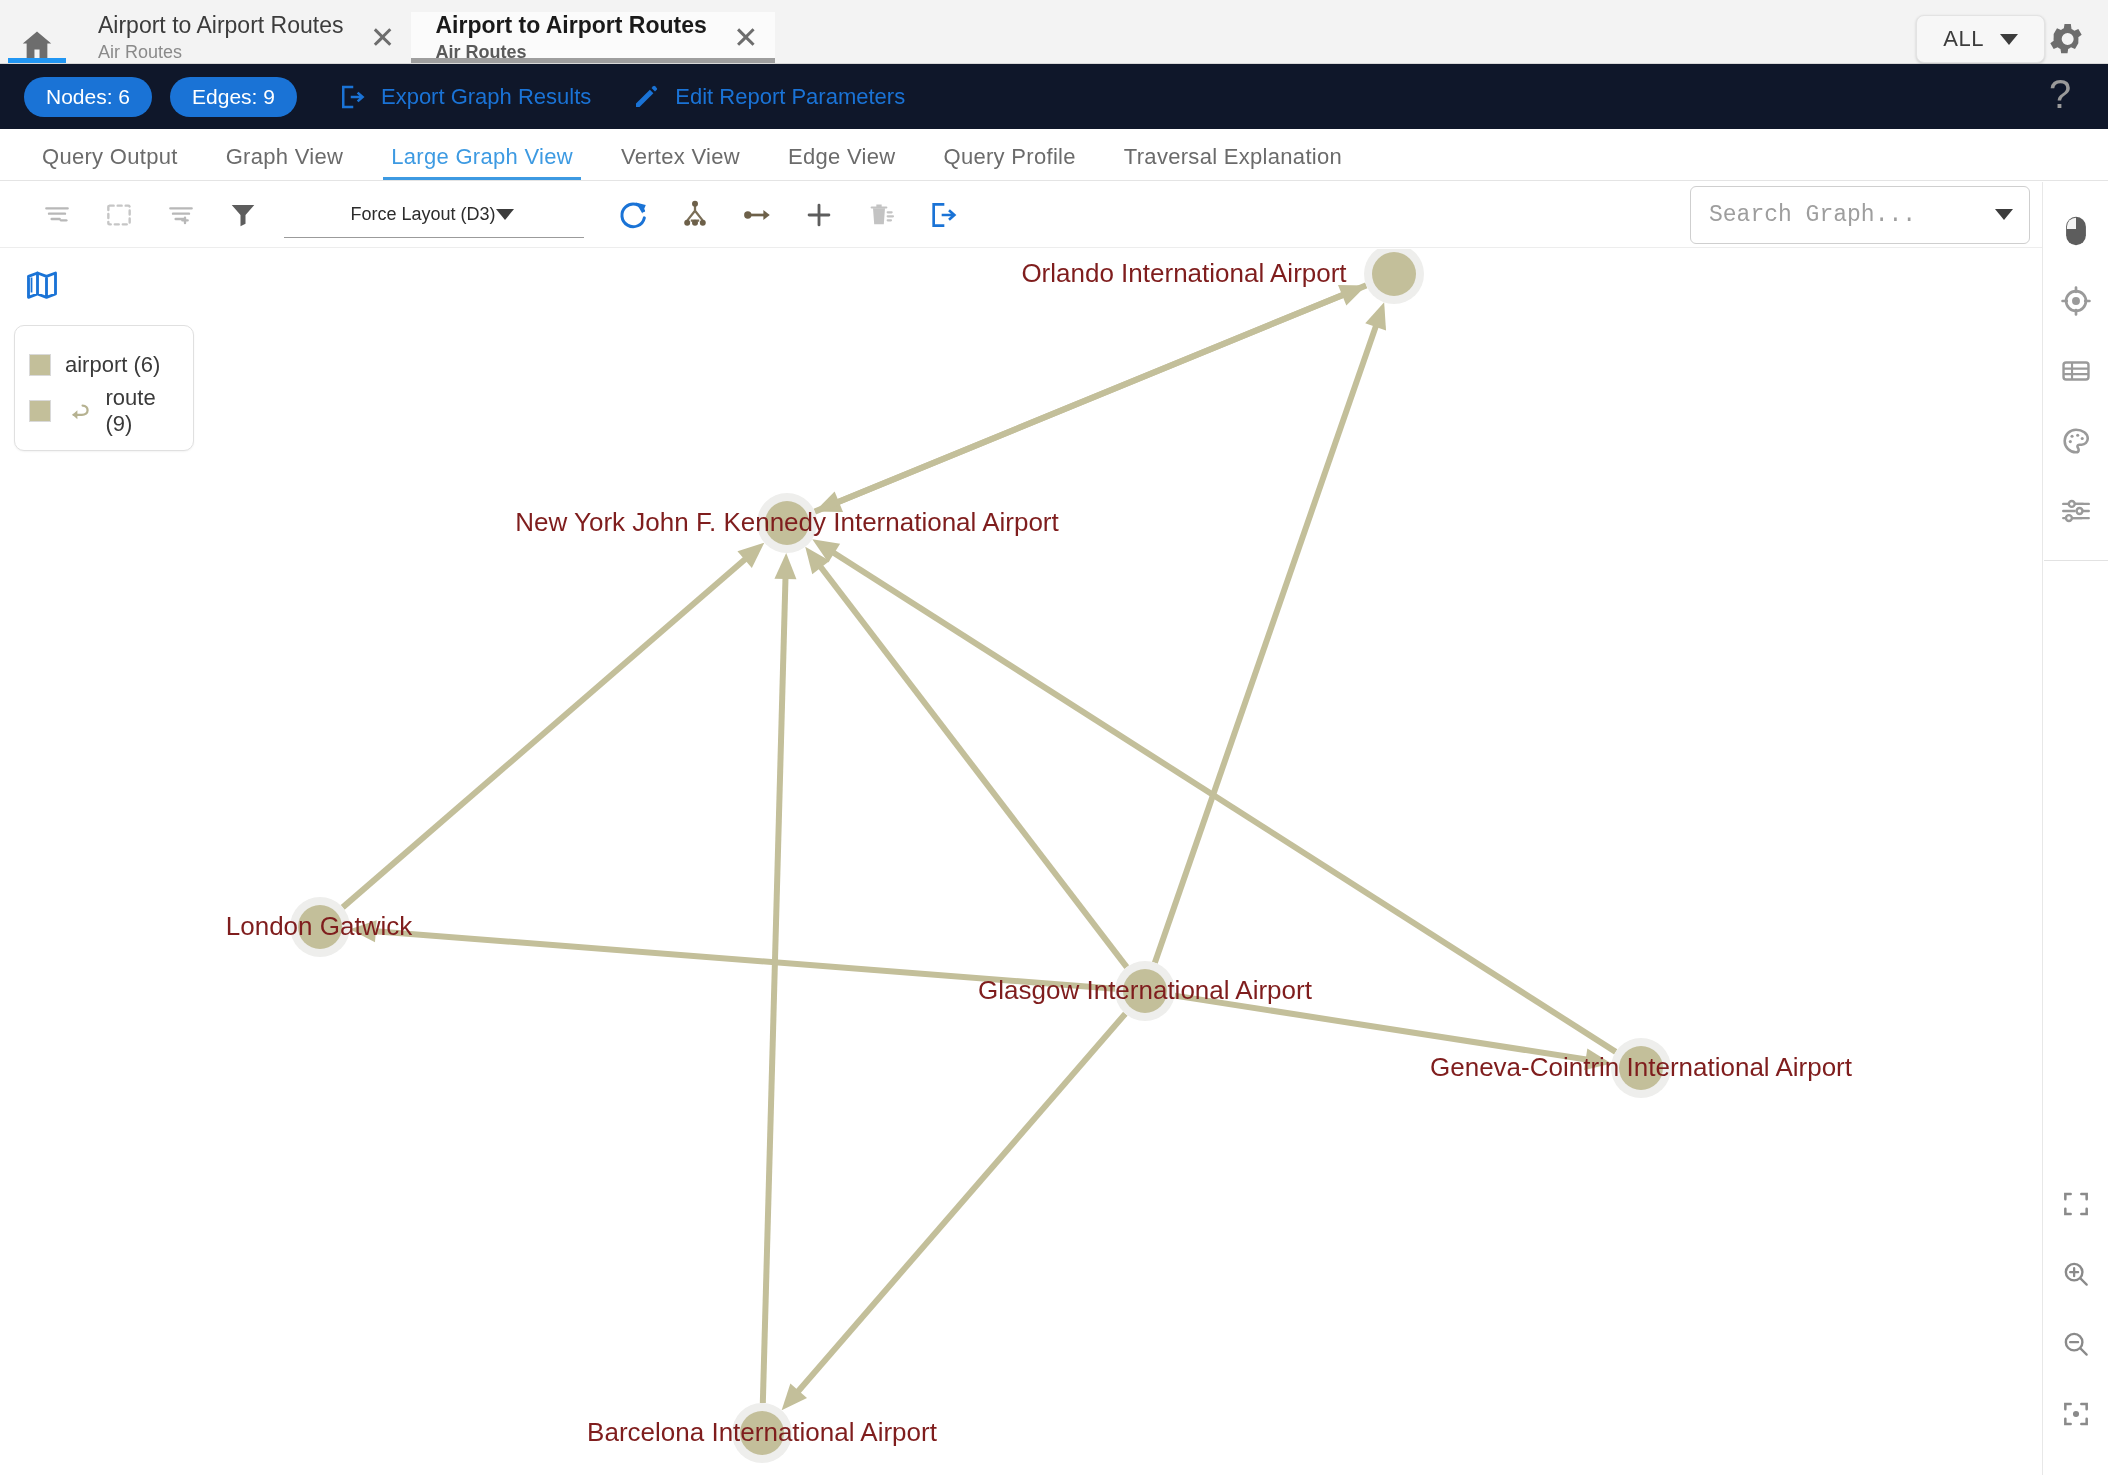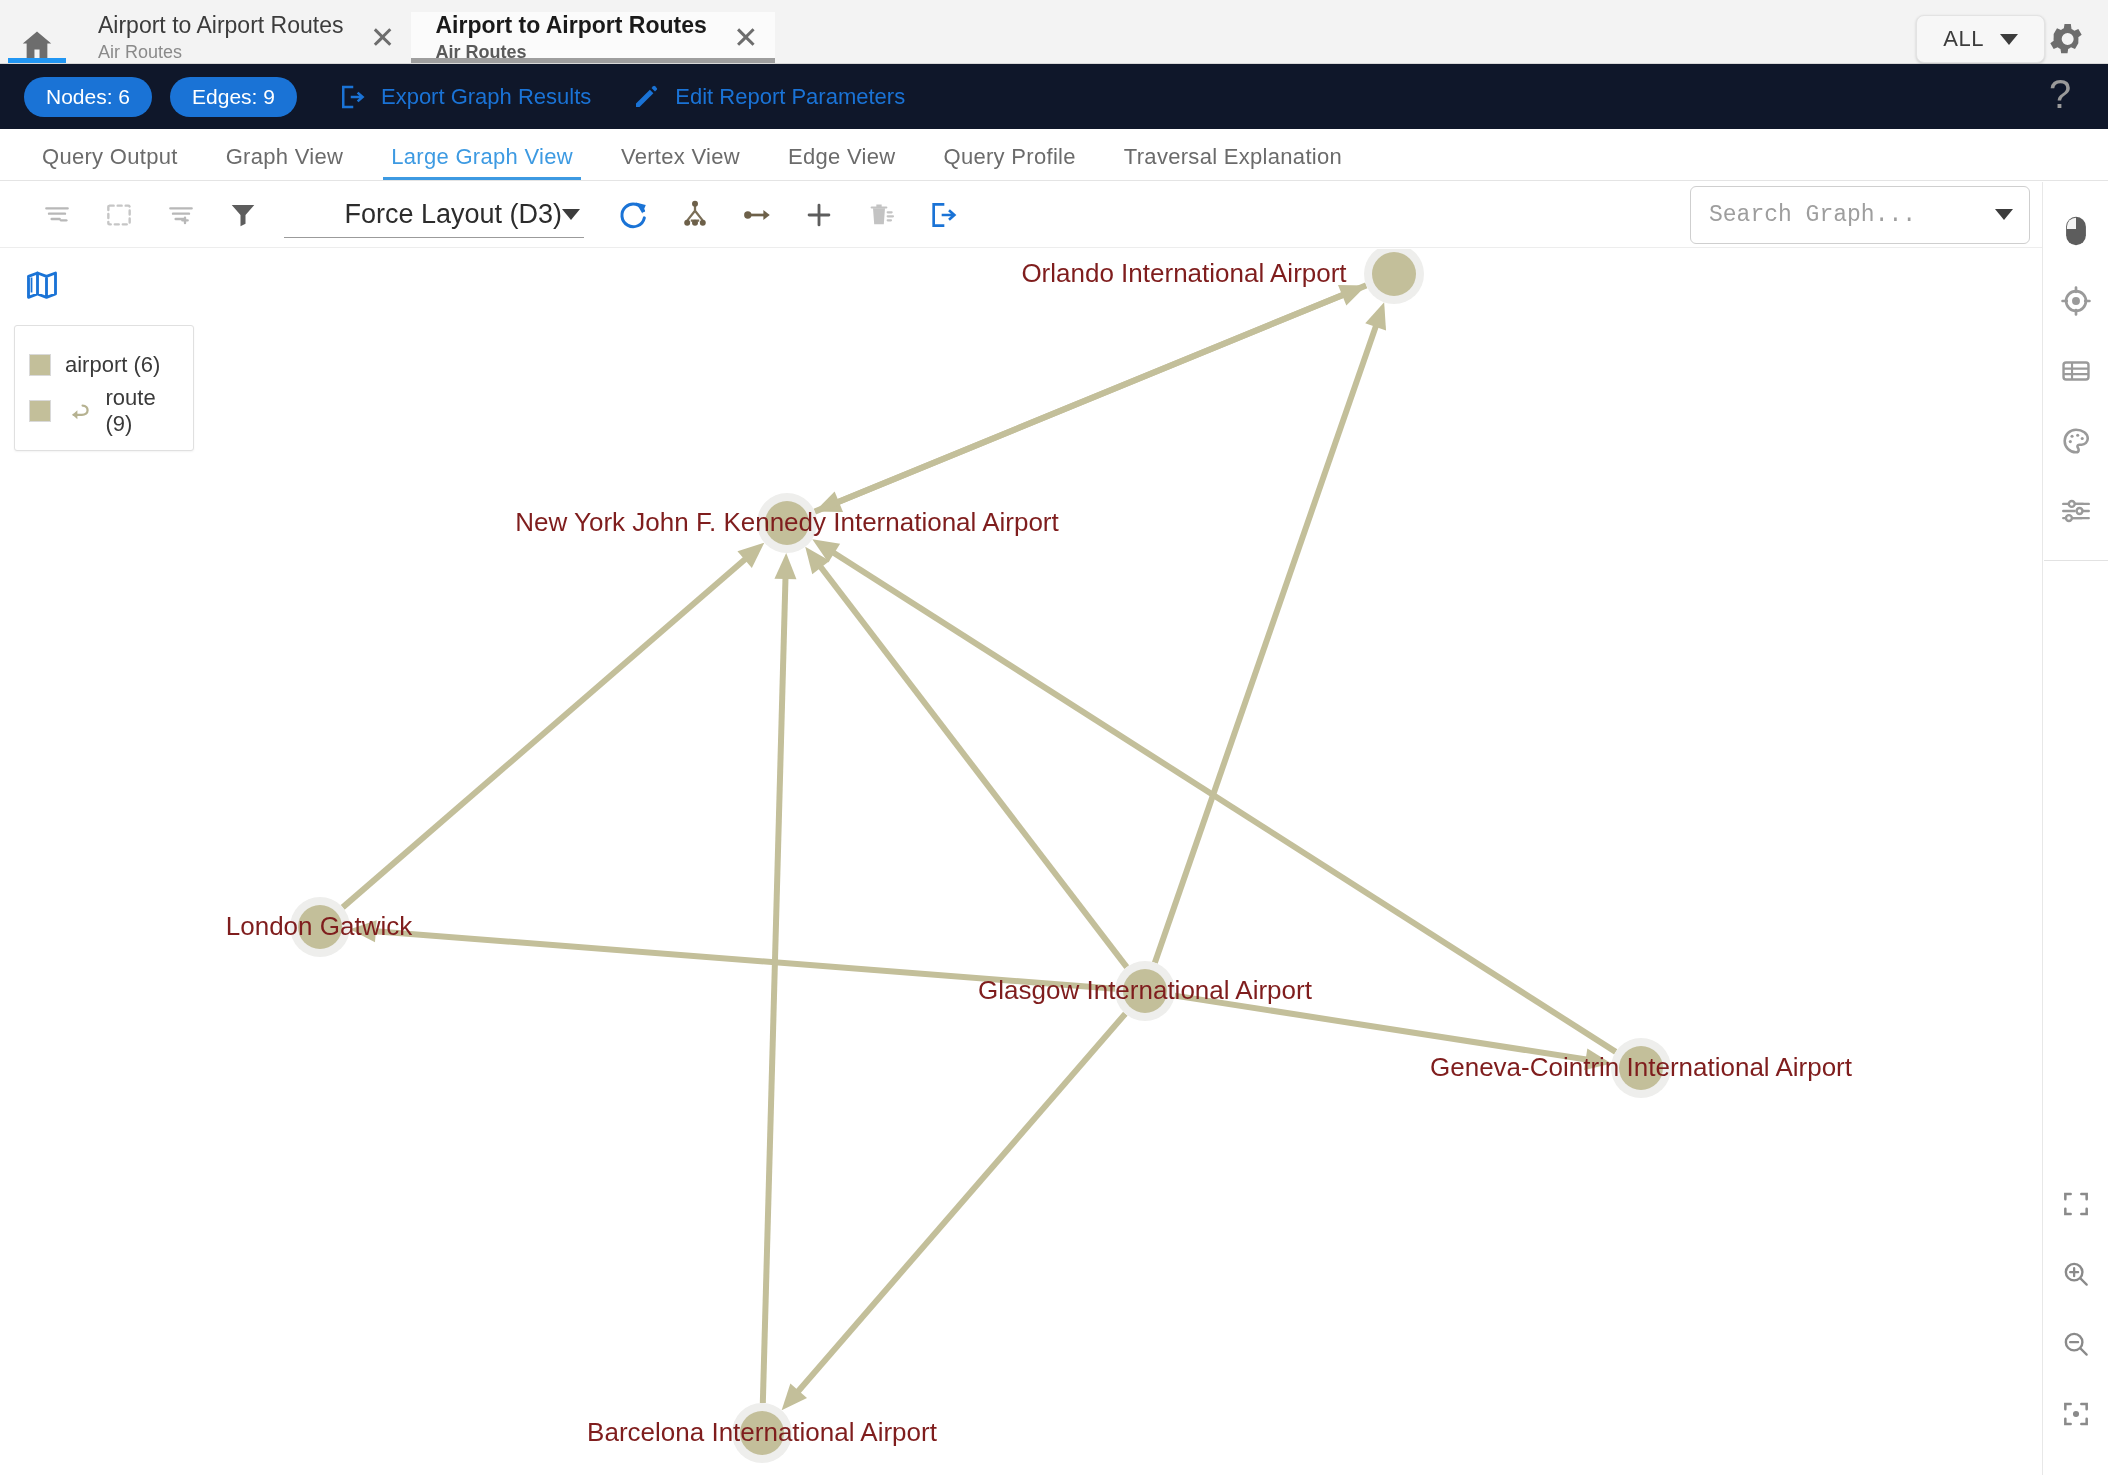--- a/index.html
+++ b/index.html
@@ -104,22 +104,22 @@
     background:#fff; display:flex; align-items:center; padding-left:26px; gap:0;
     border-bottom:1px solid #ededed;
   }
   .ticon{
     width:62px; height:62px; display:flex; align-items:center; justify-content:center;
     cursor:pointer;
   }
   .layout-select{
     margin-left:10px; width:300px; height:46px;
     border-bottom:1px solid #9b9b9b;
-    display:flex; align-items:center; justify-content:flex-end;
-    font-size:27px; color:#2c2c2c; cursor:pointer; padding-right:4px;
+    display:flex; align-items:center; justify-content:center;
+    font-size:18px; color:#2c2c2c; cursor:pointer; padding-right:4px;
   }
   .search-wrap{
     margin-left:auto; margin-right:78px;
     width:340px; height:58px; border:1px solid #cfcfcf; border-radius:6px;
     display:flex; align-items:center; padding:0 16px; background:#fff;
   }
   .search-wrap input{
     border:0; outline:0; font-size:23px; color:#1d4ed8; width:100%;
     font-family:Liberation Mono, monospace; background:transparent;
   }
@@ -135,21 +135,21 @@
   .rail-div{ width:64px; height:1px; background:#e2e2e2; margin:14px 0; }
 
   
   .canvas{
     position:absolute; top:249px; left:0; width:2042px; height:1226px;
     background:#fff; overflow:hidden;
   }
   .map-ico{ position:absolute; left:24px; top:18px; cursor:pointer; }
   .legend{
     position:absolute; left:14px; top:76px; width:180px;
-    background:#fff; border:1px solid #e0e0e0; border-radius:3px;
+    background:#fff; border:1px solid #e0e0e0; border-radius:10px;
     padding:16px 14px; box-shadow:0 1px 2px rgba(0,0,0,.05);
   }
   .legend-row{ display:flex; align-items:center; gap:14px; height:46px; font-size:22px; color:#3a3a3a;}
   .swatch{ width:22px; height:22px; background:#c3bf9a; border:1px solid #d9d9d9; flex:none;}
   .nodelabel{
     position:absolute; font-size:26px; color:#7f1d1d; white-space:nowrap;
     transform:translate(-50%,-50%); pointer-events:none;
   }
 </style>
 </head>

